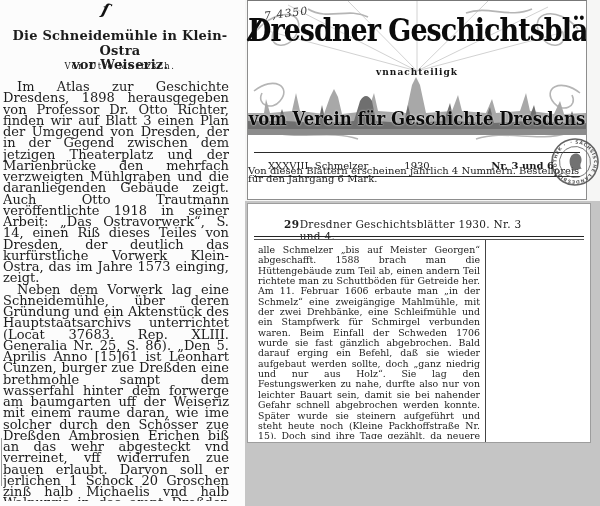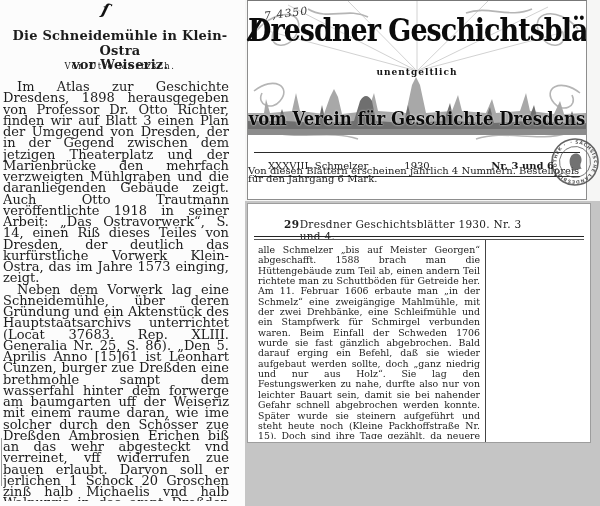--- a/index.html
+++ b/index.html
@@ -177,21 +177,21 @@
                L244,98 L248,112 L272,110 L278,92 L282,110 L306,113 L312,100 L316,113
                L338,112 L338,128 Z"></path>
 
           <path fill="#6f6f6f" d="M0,132 L0,120 L30,120 L34,108 L38,120 L70,122 L74,104 L78,122
                L106,120 L112,100 Q118,90 124,100 L128,120 L156,122 L160,104 L164,122
                L196,120 L202,102 L206,120 L236,122 L242,106 L246,122 L280,120
                L286,104 L290,120 L320,122 L324,110 L328,122 L338,122 L338,132 Z"></path>
           <rect x="0" y="128" width="338" height="6" fill="#8c8c8c"></rect>
         </svg>
         <div class="masthead-title">Dresdner Geschichtsblätter</div>
-        <div class="masthead-sub1">unentgeltlich</div>
+        <div class="masthead-sub1">vnnachteiligk</div>
         <div class="masthead-sub2">vom Verein für Geschichte Dresdens</div>
       </div>
 
       <div class="pen-mark"></div>
       <div class="handwritten-number">7,4350</div>
 
       <div class="mh-rule-top"></div>
       <div class="mh-inforow">
         <span class="mh-volume">XXXVIII. Schmelzer</span>
         <span class="mh-year">1930</span>

